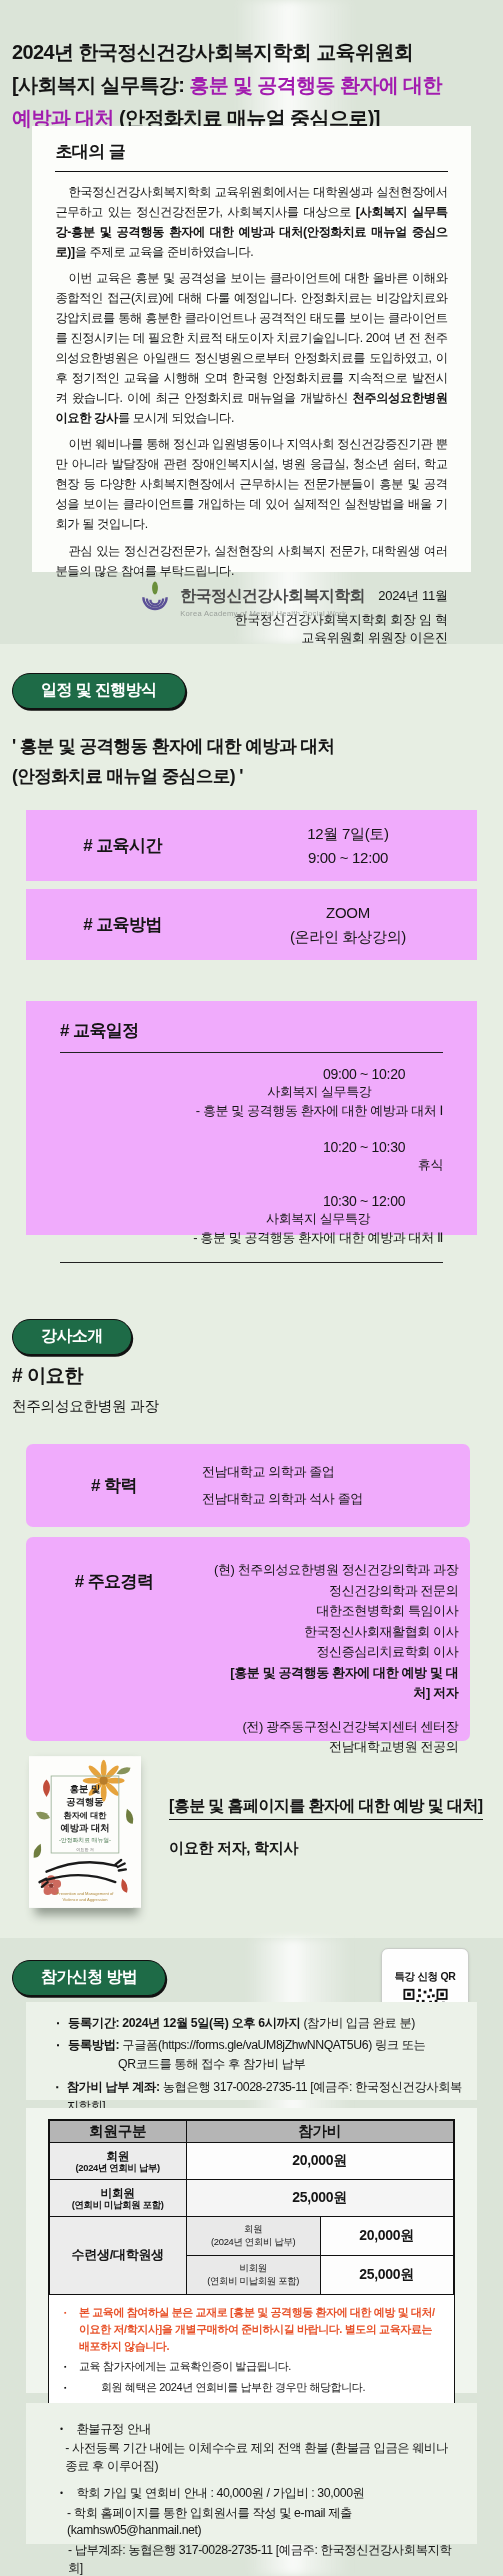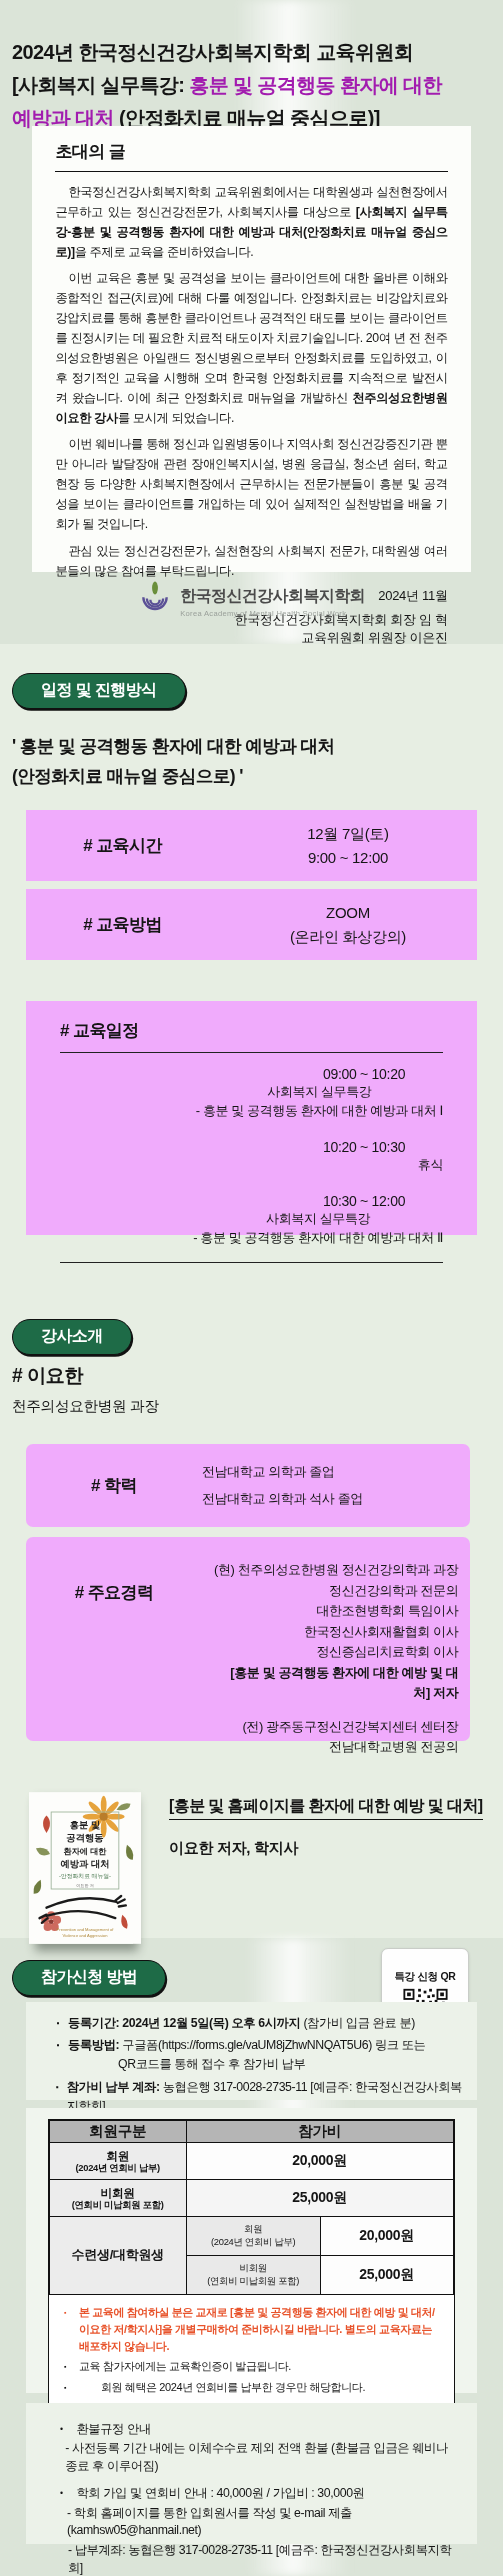--- a/index.html
+++ b/index.html
@@ -170,35 +170,35 @@
 
   <div class="card ecard" style="top:1444px;height:83px;align-items:center;">
     <div class="lbl"># 학력</div>
     <div class="body">
       <div style="margin-bottom:7px;">전남대학교 의학과 졸업</div>
       <div>전남대학교 의학과 석사 졸업</div>
     </div>
   </div>
 
   <div class="card ecard" style="top:1537px;height:204px;">
-    <div class="lbl" style="padding-top:44px;text-align:center;"># 주요경력</div>
+    <div class="lbl" style="padding-top:33px;text-align:center;"># 주요경력</div>
     <div class="body" style="padding:23.4px 11.7px 0 0;text-align:right;">
       <div>(현) 천주의성요한병원 정신건강의학과 과장</div>
       <div class="ind">정신건강의학과 전문의</div>
       <div class="ind">대한조현병학회 특임이사</div>
       <div class="ind">한국정신사회재활협회 이사</div>
       <div class="ind">정신증심리치료학회 이사</div>
       <div class="ind" style="font-weight:800;">[흥분 및 공격행동 환자에 대한 예방 및 대처] 저자</div>
       <div style="height:13px;"></div>
       <div>(전) 광주동구정신건강복지센터 센터장</div>
       <div class="ind">전남대학교병원 전공의</div>
     </div>
   </div>
 
-  <div class="abs bookshadow" style="left:29px;top:1792px;width:104px;height:152px;">
+  <div class="abs bookshadow" style="left:29px;top:1756px;width:104px;height:152px;">
     <svg width="112" height="152" viewBox="0 0 192 260">
       <rect x="0" y="0" width="192" height="260" fill="#fdfdfb"></rect>
 
       <g>
         <g transform="translate(128,42)">
           <g fill="#e6a33c">
             <ellipse cx="0" cy="-20" rx="5" ry="16"></ellipse>
               <ellipse cx="14" cy="-14" rx="5" ry="16" transform="rotate(45 14 -14)"></ellipse>
             <ellipse cx="20" cy="0" rx="16" ry="5"></ellipse>
               <ellipse cx="14" cy="14" rx="5" ry="16" transform="rotate(-45 14 14)"></ellipse>

